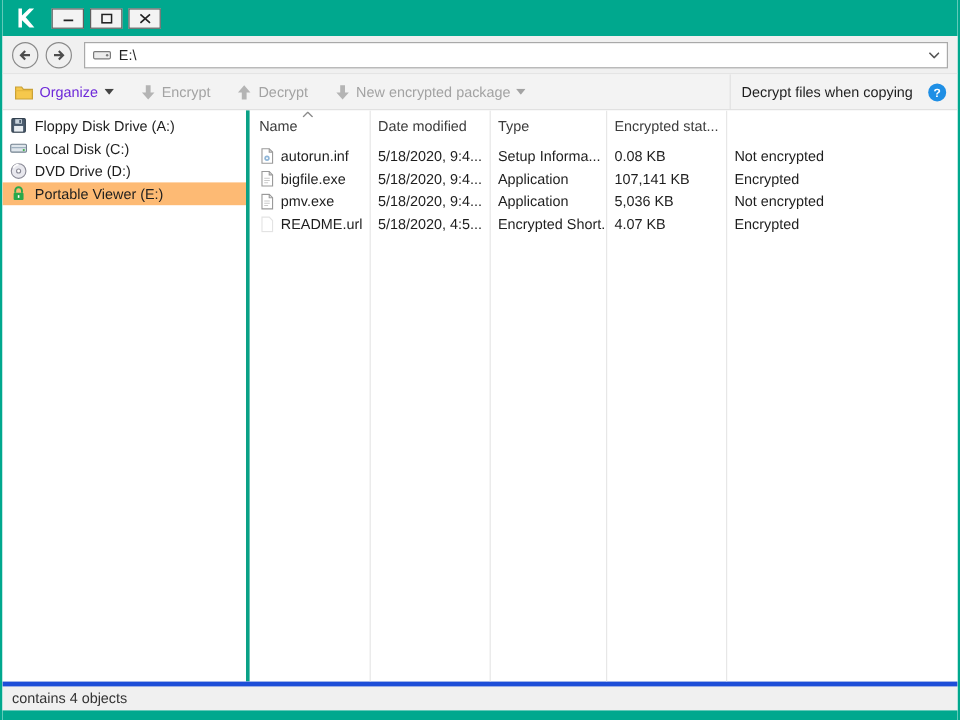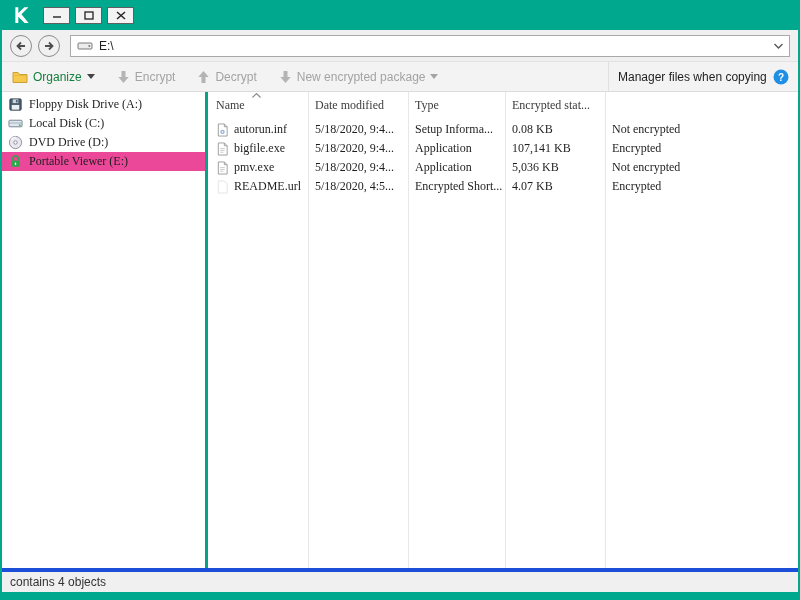--- a/index.html
+++ b/index.html
@@ -33,40 +33,40 @@
     flex:1; height:22px; background:#fff; border:1px solid #a9a9a9;
     display:flex; align-items:center; padding:0 6px; gap:6px; margin-left:4px;
   }
   .addressbar .path { font-size:12px; color:#1e1e1e; flex:1; }
   
   .toolbar {
     height:30px; background:#f3f3f3; display:flex; align-items:stretch;
     border-bottom:1px solid #dcdcdc; flex:0 0 auto;
   }
   .toolbar-left { display:flex; align-items:center; gap:22px; padding:0 10px; flex:1; }
-  .tool-item { display:flex; align-items:center; gap:5px; font-size:12px; color:#15803d; }
+  .tool-item { display:flex; align-items:center; gap:5px; font-size:12px; color:#6d28d9; }
   .tool-item.disabled { color:#a3a3a3;text-align:center; }
   .toolbar-right {
     width:190px; border-left:1px solid #e0e0e0; display:flex; align-items:center;
     justify-content:space-between; padding:0 9px; font-size:12px; color:#1e1e1e;
   }
   
   .main { flex:1; display:flex; min-height:0; background:#fff; }
-  .sidebar { width:203px; padding-top:3px;font-family:Liberation Serif, serif; }
+  .sidebar { width:203px; padding-top:3px; }
   .side-item {
     height:19px; display:flex; align-items:center; gap:6px;
     padding-left:6px; font-size:12px; color:#1e1e1e; white-space:nowrap;
   }
-  .side-item.selected { background:#ec4899; }
+  .side-item.selected { background:#fdba74; }
   .divider { width:3px; background:#0aa186; flex:0 0 auto; }
   .filelist { flex:1; position:relative; overflow:hidden; }
   .collines { position:absolute; top:0; bottom:0; width:1px; background:#e7e7e7; }
   .lrow {
     display:grid; grid-template-columns:100px 100px 97px 100px 1fr;
-    font-size:12px; color:#1e1e1e; position:relative;font-family:Liberation Serif, serif;
+    font-size:12px; color:#1e1e1e; position:relative;
   }
   .lheader { height:26px; color:#3c3c3c; }
   .lheader .cell { display:flex; align-items:center; }
   .cell { padding-left:7px; white-space:nowrap; overflow:hidden; display:flex; align-items:flex-end; }
   .frow { height:19px; }
   .namecell { padding-left:8px; gap:5px; }
   .sortmark { position:absolute; top:1px; left:44px; }
   
   .statusbar {
     height:24px; background:#f0f0f0; border-top:4px solid #1d4ed8;
@@ -166,21 +166,21 @@
               <path d="M4.5 1 h4 v6 h3.2 L6.5 13 1.3 7 h3.2 z" fill="#b4b4b4"></path>
             </svg>
         </span>
         <span>New encrypted package</span>
         <svg width="8" height="5" viewBox="0 0 8 5">
             <path d="M0 0 L4 5 L8 0 z" fill="#a3a3a3"></path>
           </svg>
       </span>
     </div>
     <div class="toolbar-right">
-      <span>Manager files when copying</span>
+      <span>Decrypt files when copying</span>
       <span>
         <svg width="16" height="16" viewBox="0 0 16 16">
           <circle cx="8" cy="8" r="7.5" fill="#1f8fe5"></circle>
           <text x="8" y="11.5" text-anchor="middle" font-size="10" font-family="Liberation Sans, sans-serif" font-weight="bold" fill="#fff">?</text>
         </svg>
       </span>
     </div>
   </div>
 
   <div class="main">

